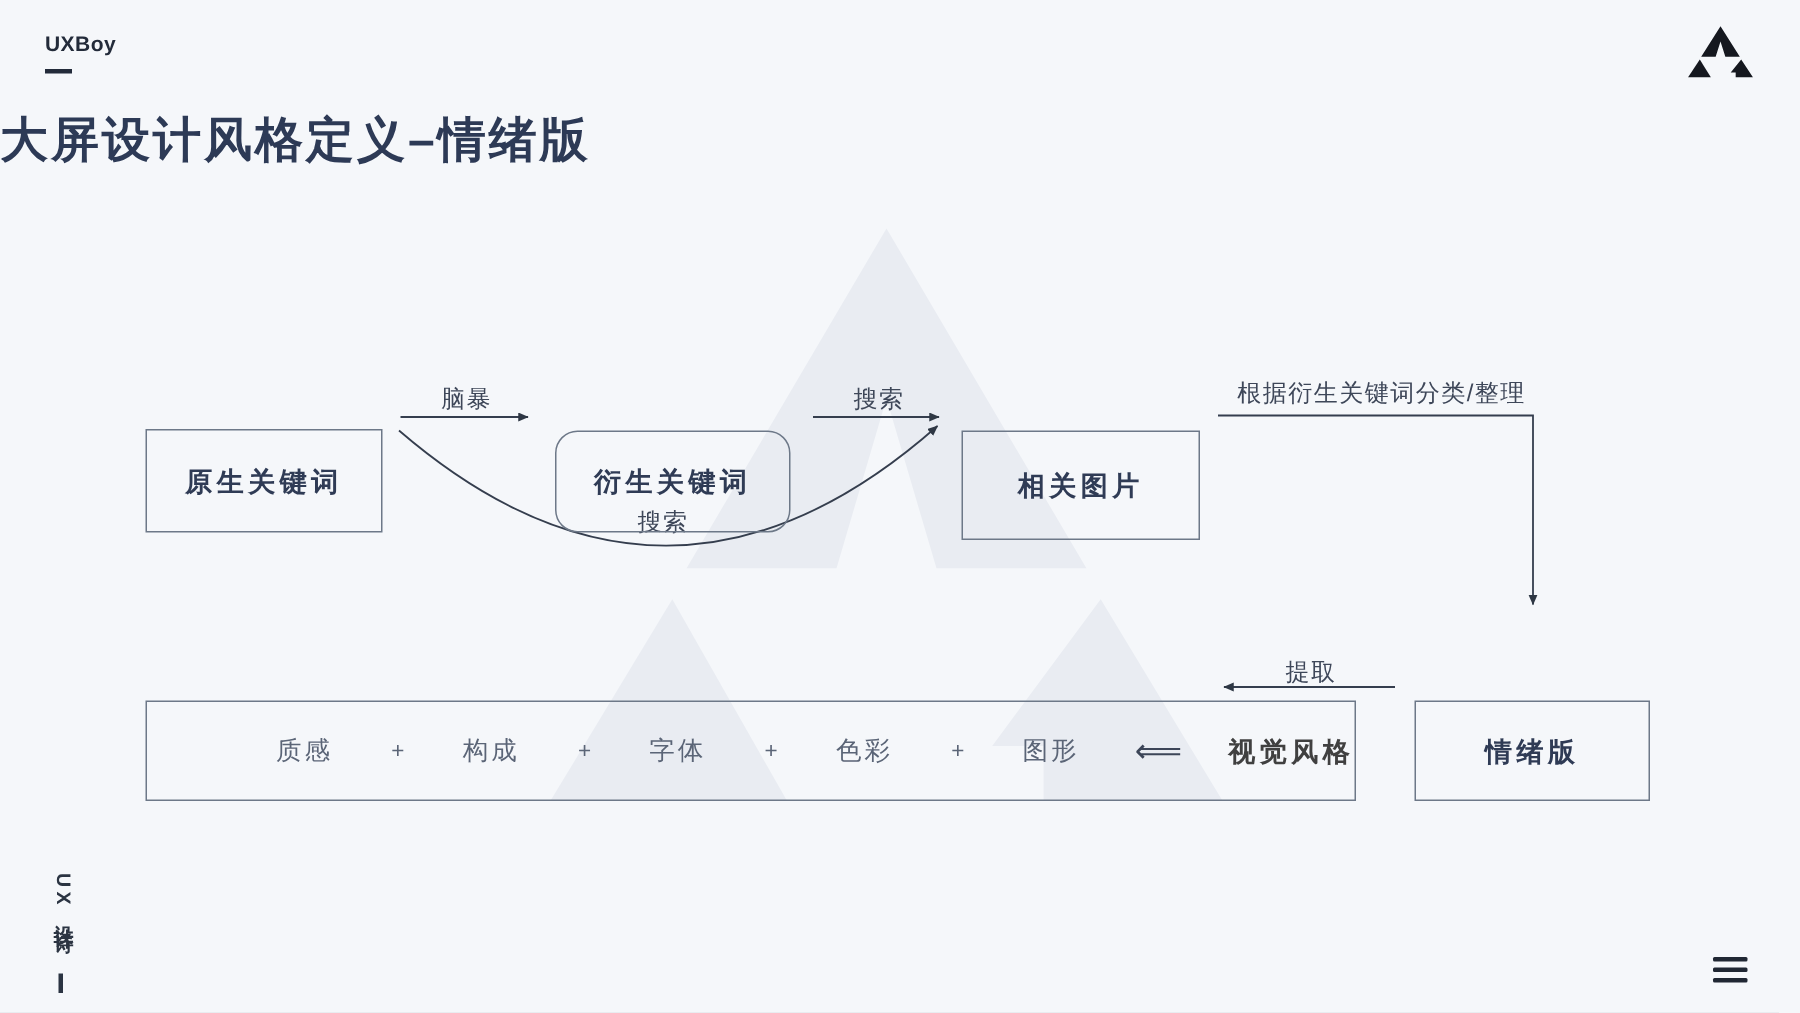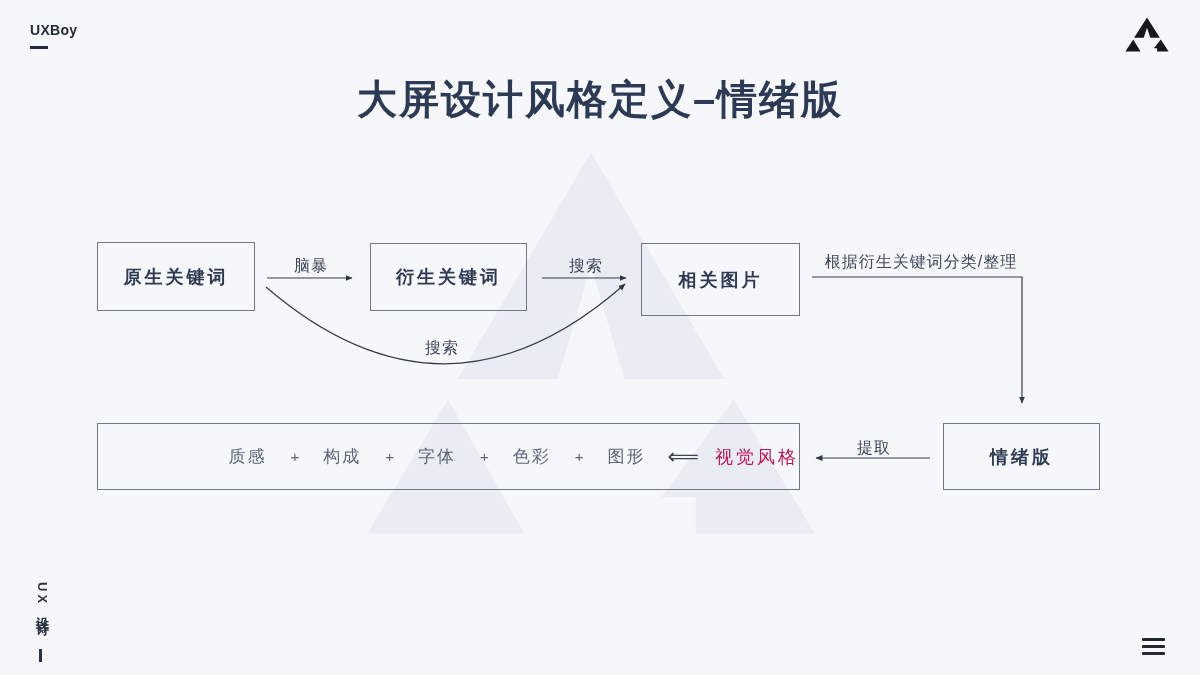--- a/index.html
+++ b/index.html
@@ -32,22 +32,22 @@
   .brand { position: absolute; left: 30px; top: 21px; }
   .brand-text {
     font-size: 14px; font-weight: bold; color: #232b3a; letter-spacing: 0.3px; text-align: right;
   }
   .brand-dash {
     display: block; width: 18px; height: 2.5px;
     background: #232b3a; margin-top: 7px;
   }
   .title {
     position: absolute; left: 0; top: 72px; width: 100%;
-    margin: 0; text-align: center;
-    font-size: 40px; font-weight: bold; letter-spacing: 2px;
+    margin: 0; 
+    font-size: 32px; font-weight: bold; letter-spacing: 2px;
     color: #2d3a56;
   }
 
   
   .connectors {
     position: absolute; inset: 0;
     width: 1200px; height: 675px;
     pointer-events: none;
   }
   .connectors .edge { stroke: #353e4e; stroke-width: 1.2; fill: none; }
@@ -59,46 +59,47 @@
     transform: translateX(-50%);
   }
 
   
   .fbox {
     position: absolute;
     border: 1.5px solid #6d7888;
     background: transparent;
     display: flex; align-items: center; justify-content: center;
     box-sizing: border-box;
+    margin-top: 44px;
   }
   .fbox .fbox-label {
     font-size: 18px; font-weight: bold; letter-spacing: 3px;
     color: #2f3b55;
   }
   .box-origin   { left: 97px;  top: 242px; width: 158px; height: 69px; }
-  .box-derived  { left: 370px; top: 243px; width: 157px; height: 68px; }
+  .box-derived  { left: 370px; top: 243px; width: 157px; height: 68px; border-radius: 15px; }
   .box-images   { left: 641px; top: 243px; width: 159px; height: 73px; }
   .box-mood     { left: 943px; top: 423px; width: 157px; height: 67px; }
 
   .wide-box {
-    left: 97px; top: 423px; width: 703px; height: 67px;
-    justify-content: flex-end; padding-left: 86px;
+    left: 97px; top: 423px; width: 807px; height: 67px;
+    justify-content: space-between; padding-left: 86px;
   }
   .wide-box .vitem {
     font-size: 17px; letter-spacing: 2px; color: #5b6577;
   }
   .wide-box .vplus {
     font-size: 15px; color: #5b6577;
     margin: 0 24px;
   }
   .wide-box .varrow {
     font-size: 22px; color: #3c4558; margin: 0 16px 0 22px; line-height: 1;
   }
   .wide-box .vtitle {
-    font-size: 18px; font-weight: normal; letter-spacing: 3px; color: #be185d;
+    font-size: 18px; font-weight: bold; letter-spacing: 3px; color: #404040;
   }
 
   
   .vertical-brand {
     position: absolute; left: 33px; top: 582px;
     writing-mode: vertical-rl; text-orientation: mixed;
     font-size: 13px; letter-spacing: 3px; color: #2b3442; font-weight: bold;
   }
   .vertical-dash {
     position: absolute; left: 39px; top: 649px;

